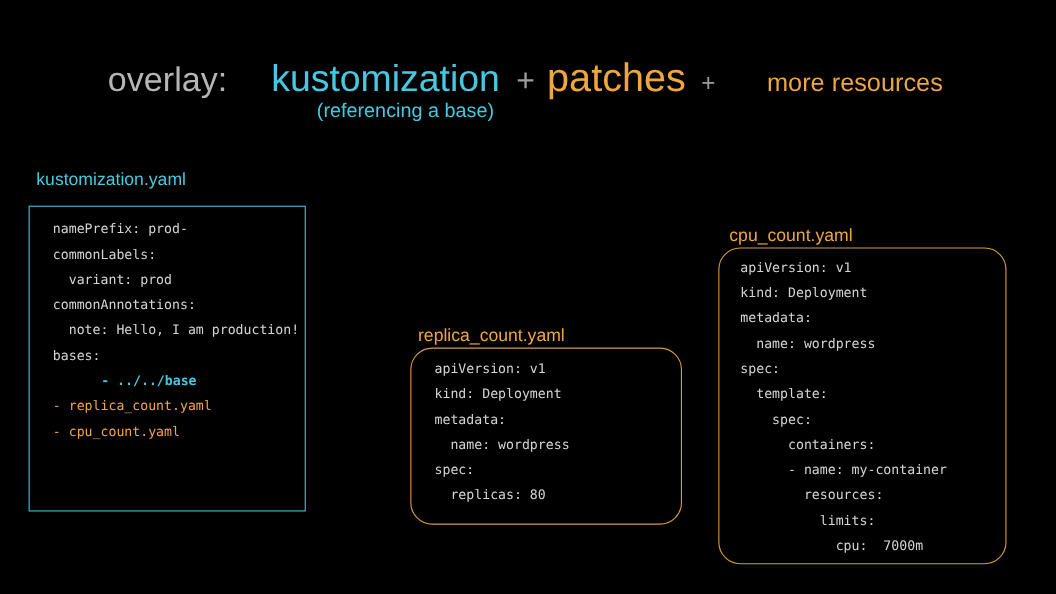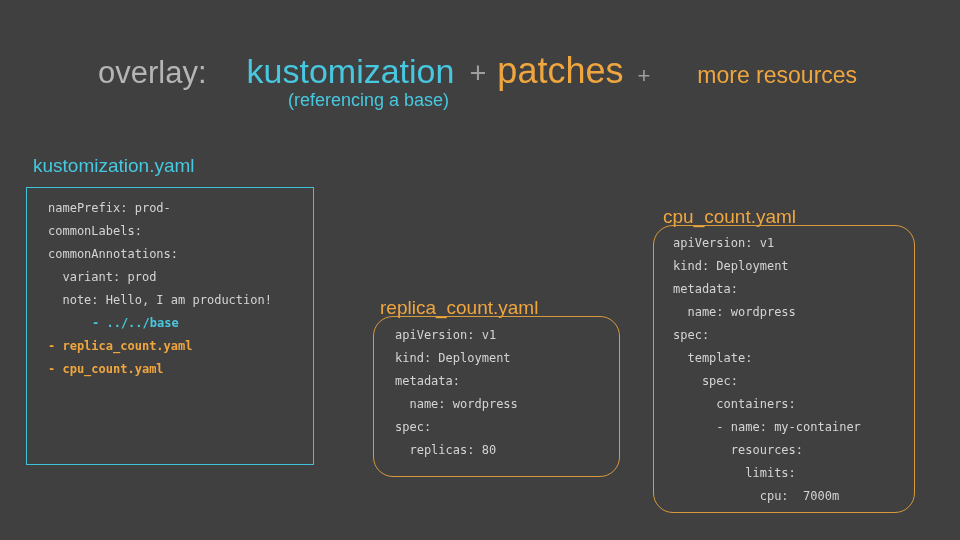--- a/index.html
+++ b/index.html
@@ -4,21 +4,21 @@
 <style>
   html, body {
     margin: 0;
     padding: 0;
     background: #151515;
   }
   .slide {
     position: relative;
     width: 960px;
     height: 540px;
-    background: #404040;
+    background: #000000;
     overflow: hidden;
     font-family: "Liberation Sans", sans-serif;
   }
 
   
   .title-row {
     position: absolute;
     left: 98px;
     top: 50px;
     display: flex;
@@ -36,21 +36,21 @@
     left: 288px;
     top: 90px;
     font-size: 18px;
     color: #47c8e0;
     text-align: right;
   }
 
   
   .box-label {
     position: absolute;
-    font-size: 19px;
+    font-size: 16px;
     white-space: nowrap;
   }
   .label-cyan   { color: #47c8e0; }
   .label-orange { color: #f0a63f; margin-top: 12px; }
   #label-kustomization { left: 33px;  top: 155px; }
   #label-replica       { left: 380px; top: 285px; text-align: right; }
   #label-cpu           { left: 663px; top: 194px; }
 
   
   .code-box {
@@ -58,51 +58,52 @@
     box-sizing: border-box;
     border: 1px solid;
     font-family: "DejaVu Sans Mono", monospace;
     font-size: 12px;
     line-height: 23px;
     color: #d4d4d4;
     background: transparent;
   }
   .border-cyan   { border-color: #3fc3d8; }
   .border-orange { border-color: #d79a3c; border-radius: 20px; }
-  #box-kustomization { left: 26px;  top: 187px; width: 288px; height: 278px; padding: 9px 6px 0 21px; }
+  #box-kustomization { left: 26px;  top: 187px; width: 252px; height: 278px; padding: 9px 6px 0 21px; }
   #box-replica       { left: 373px; top: 316px; width: 247px; height: 161px; padding: 7px 6px 0 21px; }
   #box-cpu           { left: 653px; top: 225px; width: 262px; height: 288px; padding: 6px 6px 0 19px; }
 
   .code-line { white-space: pre; }
   .seg-plain  { color: #d4d4d4; }
   .seg-cyan   { color: #47c8e0; font-weight: bold; margin-left: 44px; }
-  .seg-orange { color: #f0a63f; font-weight: bold; }
+  .seg-orange { color: #f0a63f; font-weight: normal; }
 </style>
 </head>
 <body>
 
 <div class="slide">
 
   <div class="title-row">
     <span class="t-overlay">overlay:</span>
     <span class="t-kustomization">kustomization</span>
     <span class="t-plus1">+</span>
     <span class="t-patches">patches</span>
     <span class="t-plus2">+</span>
     <span class="t-more">more resources</span>
   </div>
   <div class="subtitle">(referencing a base)</div>
 
   <div class="box-label label-cyan" id="label-kustomization">kustomization.yaml</div>
   <div class="code-box border-cyan" id="box-kustomization">
       <div class="code-line seg-plain">namePrefix: prod-</div>
       <div class="code-line seg-plain">commonLabels:</div>
+      <div class="code-line seg-plain">  variant: prod</div>
       <div class="code-line seg-plain">commonAnnotations:</div>
-      <div class="code-line seg-plain">  variant: prod</div>
       <div class="code-line seg-plain">  note: Hello, I am production!</div>
+      <div class="code-line seg-plain">bases:</div>
       <div class="code-line seg-cyan">- ../../base</div>
       <div class="code-line seg-orange">- replica_count.yaml</div>
       <div class="code-line seg-orange">- cpu_count.yaml</div>
     </div>
 
   <div class="box-label label-orange" id="label-replica">replica_count.yaml</div>
   <div class="code-box border-orange" id="box-replica">
       <div class="code-line seg-plain">apiVersion: v1</div>
       <div class="code-line seg-plain">kind: Deployment</div>
       <div class="code-line seg-plain">metadata:</div>

